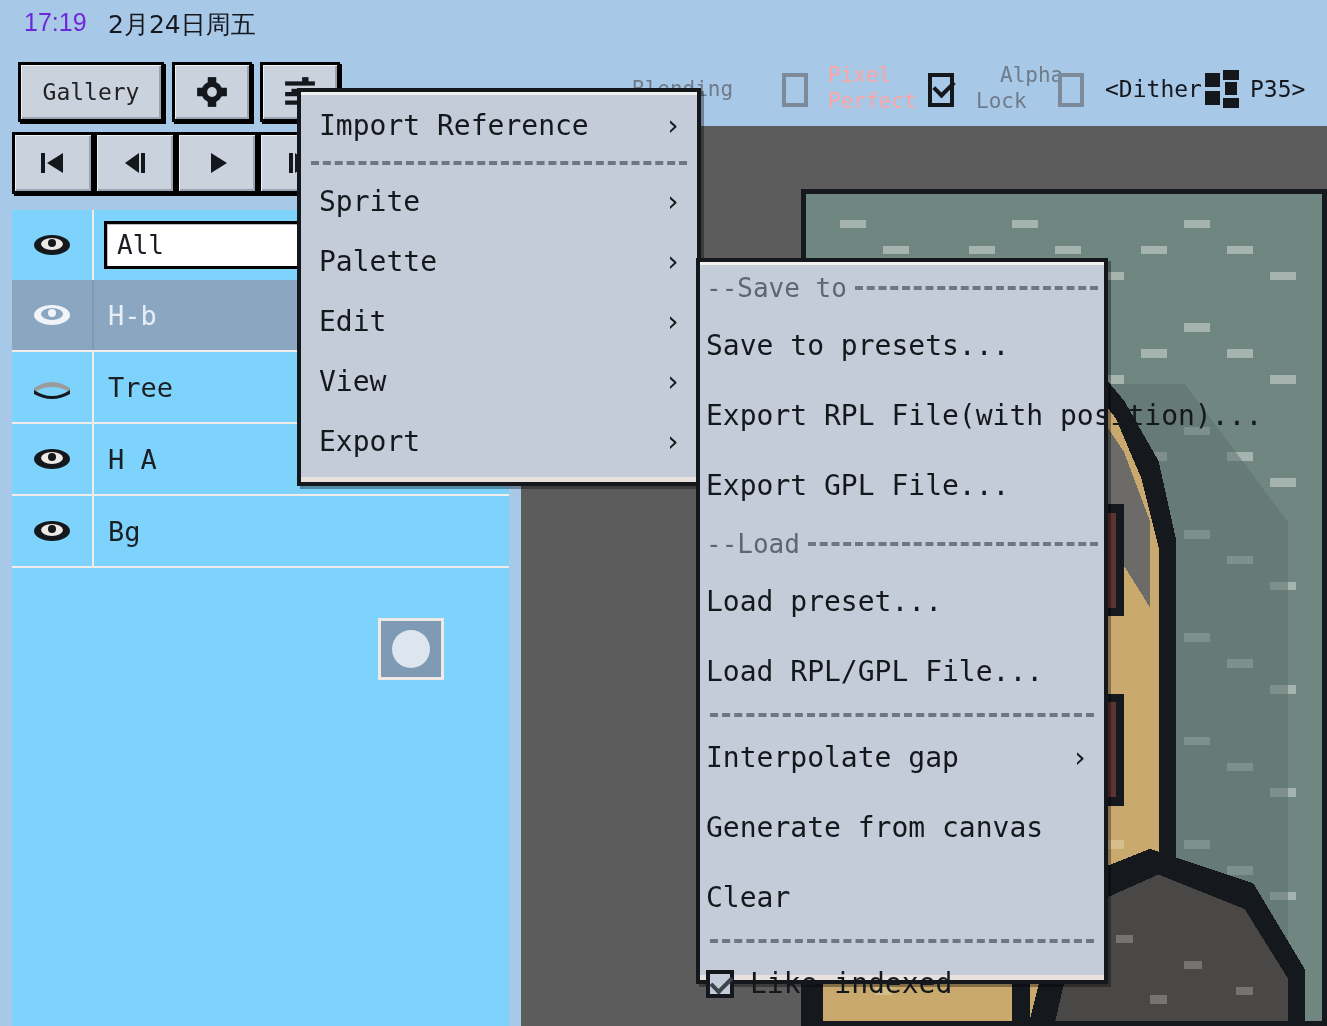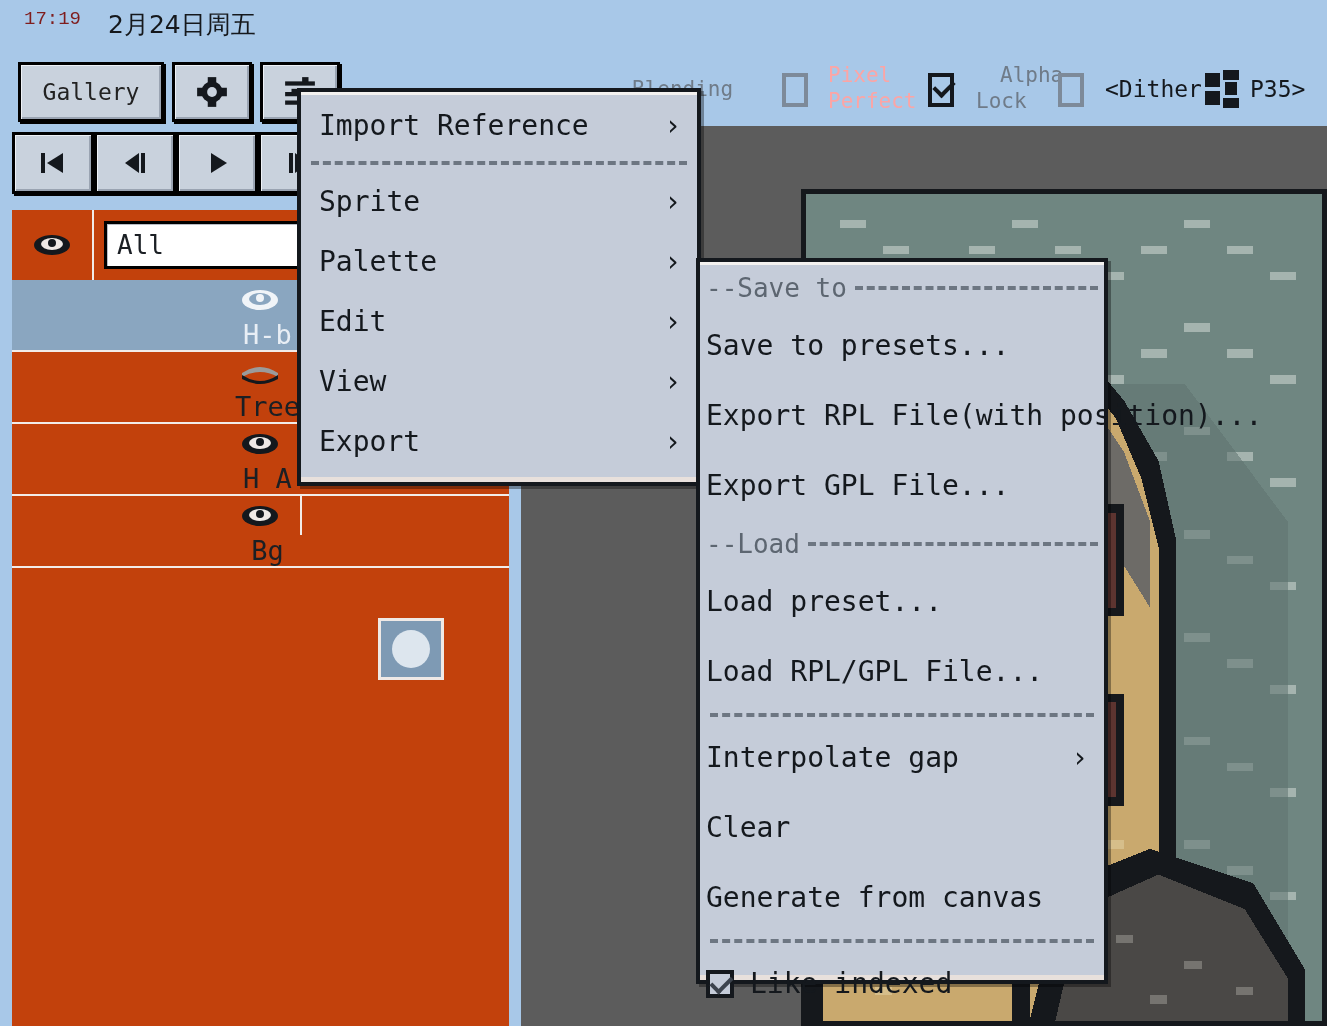--- a/index.html
+++ b/index.html
@@ -7,22 +7,22 @@
     width:1327px;height:1026px;overflow:hidden;position:relative;
     background:#5c5c5c;
     font-family:"DejaVu Sans Mono","Liberation Mono",monospace;
     -webkit-font-smoothing:none;
   }
   .abs{position:absolute;}
 
   
   #statusbar{left:0;top:0;width:1327px;height:48px;background:#a8c8e8;}
   #statusbar .clock{
-    position:absolute;left:24px;top:8px;font-size:19px;color:#7f1d1d;
-    font-family:Liberation Mono, monospace;letter-spacing:0px;
+    position:absolute;left:24px;top:8px;font-size:25px;color:#6d28d9;
+    font-family:Liberation Sans, sans-serif;letter-spacing:0px;
   }
   #statusbar .date{
     position:absolute;left:108px;top:8px;font-size:25px;color:#15181c;
     font-family:"DejaVu Sans","Liberation Sans",sans-serif;
   }
 
   
   #toolbar{left:0;top:48px;width:1327px;height:78px;background:#a8c8e8;}
 
   .btn3d{
@@ -62,22 +62,22 @@
   
   #leftpanel{left:0;top:126px;width:521px;height:900px;background:#a8c8e8;}
   #frame-row{position:absolute;left:0;top:0;width:521px;height:76px;}
   .fbtn{
     position:absolute;top:6px;width:76px;height:56px;background:#c9d2dd;
     border:3px solid #000;box-shadow:2px 2px 0 #000, inset 1px 1px 0 #eef2f7, inset -2px -2px 0 #9aa4b2;
     display:flex;align-items:center;justify-content:center;
   }
   .fbtn svg{display:block;}
 
-  #layers{position:absolute;left:12px;top:84px;width:497px;height:816px;background:#c2410c;}
-  .lrow{position:relative;height:70px;display:flex;align-items:center;border-bottom:2px solid #f2ece9;flex-direction:column;}
+  #layers{position:absolute;left:12px;top:84px;width:497px;height:816px;background:#7dd3fc;}
+  .lrow{position:relative;height:70px;display:flex;align-items:center;border-bottom:2px solid #f2ece9;}
   .lrow.sel{background:#8aa6c0;}
   .eyecell{width:82px;height:70px;display:flex;align-items:center;justify-content:center;
            border-right:2px solid #f2ece9;box-sizing:border-box;}
   .lname{font-size:27px;color:#1b1f24;padding-left:14px;font-family:"DejaVu Sans Mono","Liberation Mono",monospace;}
   .lrow.sel .lname{color:#e8eef5;}
   .lrow.sel .eyecell{border-right-color:#7e9ab4;}
 
   #filter-row{position:relative;height:70px;display:flex;align-items:center;}
   #filter-select{
     position:relative;margin-left:10px;width:390px;height:48px;background:#fff;
@@ -487,24 +487,24 @@
       <span>Load RPL/GPL File...</span>
     </div>
 
     <div class="msep"></div>
 
     <div class="mi">
       <span>Interpolate gap</span>
       <span class="arw">›</span>
     </div>
     <div class="mi">
+      <span>Generate from canvas</span>
+    </div>
+    <div class="mi">
       <span>Clear</span>
-    </div>
-    <div class="mi">
-      <span>Generate from canvas</span>
     </div>
 
     <div class="msep"></div>
 
     <div class="mi">
       <span class="mcheck"></span>
       <span>Like indexed</span>
     </div>
   </div>
 </div>

